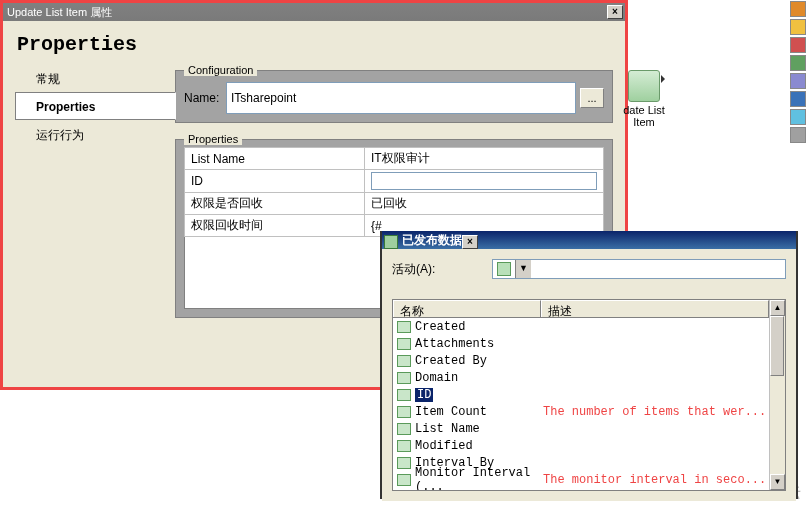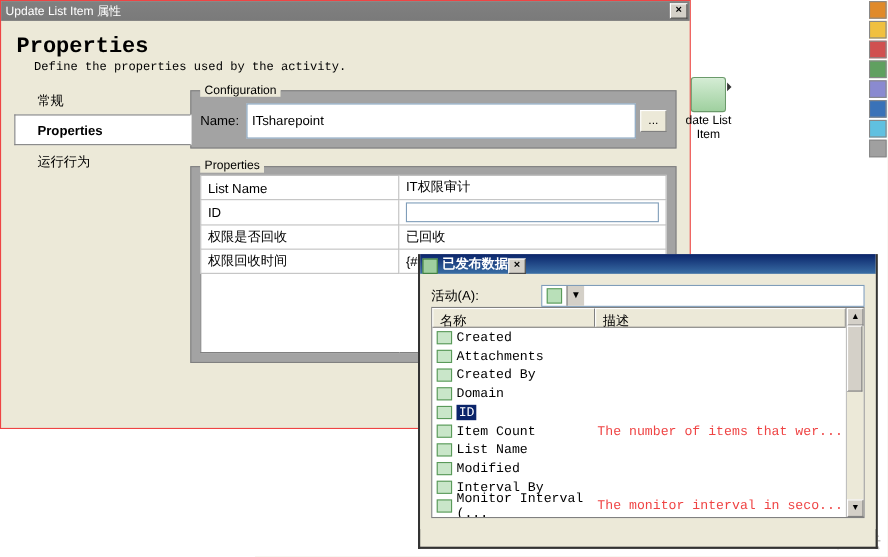--- a/index.html
+++ b/index.html
@@ -1,17 +1,17 @@
 <!DOCTYPE html>
 <html><head>
 <meta charset="utf-8">
 <style>
 * { box-sizing: border-box; margin: 0; padding: 0; }
 body { font-family: "SimSun", "MS Sans Serif", Tahoma, sans-serif; font-size: 12px; background: #fff; width: 807px; height: 506px; position: relative; overflow: hidden; }
-.dlg { position: absolute; background: #ece9d8; border: 1px solid #ef4444; }
+.dlg { position: absolute; background: #ece9d8; border: 3px solid #ef4444; }
 .titlebar { background: linear-gradient(#808080, #7a7a7a); color: #fff; height: 18px; display: flex; align-items: center; padding: 0 2px; font-family: Tahoma, Arial; font-size: 11px; }
 .titlebar .t-text { flex: 1; padding-left: 2px; }
 .closebtn { width: 16px; height: 14px; background: #d4d0c8; border: 1px solid #fff; border-right-color: #404040; border-bottom-color: #404040; text-align: center; line-height: 12px; font-size: 10px; cursor: pointer; font-family: Arial; font-weight: bold; color: #000; }
 #main-dlg { left: 0; top: 0; width: 628px; height: 390px; }
 .main-body { padding: 8px 12px; }
 .main-title { font-family: "Courier New", monospace; font-size: 20px; font-weight: bold; margin: 4px 0 2px 2px; }
 .main-sub { font-family: "Courier New", monospace; font-size: 11px; margin: 0 0 6px 18px; }
 .main-content { display: flex; margin-top: 8px; }
 .tabcol { width: 160px; }
 .tab { height: 28px; padding-left: 20px; line-height: 28px; border: 1px solid transparent; }
@@ -30,21 +30,21 @@
 .proptable .emptyrow td { height: 72px; border: none; }
 .btnrow { text-align: right; margin-top: 6px; }
 .stdbtn { width: 72px; height: 22px; background: #ece9d8; border: 1px solid #404040; border-top-color: #fff; border-left-color: #fff; margin-left: 6px; cursor: pointer; font-size: 12px; }
 #desktop-icon { position: absolute; left: 612px; top: 70px; width: 64px; text-align: center; font-size: 11px; }
 #desktop-icon .dicon { width: 32px; height: 32px; margin: 0 auto 2px auto; background: linear-gradient(#d4ecd4, #9fd09f); border: 1px solid #6a9a6a; border-radius: 3px; position: relative; }
 #desktop-icon .dicon::after { content: ""; position: absolute; right: -10px; top: 4px; border: 4px solid transparent; border-left-color: #333; }
 #pub-dlg { left: 380px; top: 231px; width: 418px; height: 268px; border: 2px solid #333; border-top: none; z-index: 5; }
 .pub-title { background: linear-gradient(#0a246a, #3a6ea5); height: 18px; color: #fff; display: flex; align-items: flex-end; font-size: 12px; padding: 0 2px; font-weight: bold; }
 .pub-title .t-icon { width: 14px; height: 14px; background: #9fcf9f; border: 1px solid #3a7a3a; margin-right: 4px; }
 .pub-body { padding: 10px; background: #ece9d8; }
-.pubrow { display: flex; align-items: center; margin-bottom: 0; }
+.pubrow { display: flex; align-items: center; margin-bottom: 20px; }
 .pubrow label { width: 100px; }
 .combo { flex: 1; display: flex; border: 1px solid #7f9db9; background: #fff; height: 20px; align-items: center; }
 .combo .cicon { width: 14px; height: 14px; background: #b9e0b9; border: 1px solid #5a9a5a; margin: 0 4px; }
 .combo .ctext { flex: 1; font-family: "Courier New", monospace; font-size: 12px; }
 .combo .carrow { width: 16px; height: 18px; background: #d4d0c8; border-left: 1px solid #808080; text-align: center; line-height: 16px; font-size: 9px; }
 .listpanel { border: 1px solid #808080; background: #fff; height: 192px; display: flex; }
 .listmain { flex: 1; overflow: hidden; }
 .listhdr { display: flex; background: #ece9d8; border-bottom: 1px solid #808080; height: 18px; }
 .listhdr div { border-right: 1px solid #808080; border-top: 1px solid #fff; border-left: 1px solid #fff; padding: 2px 6px; font-size: 12px; }
 .listhdr .col1 { width: 148px; }
@@ -68,21 +68,20 @@
 </head>
 <body>
 
 <div class="dlg" id="main-dlg">
   <div class="titlebar">
     <span class="t-text">Update List Item 属性</span>
     <div class="closebtn">×</div>
   </div>
   <div class="main-body">
     <div class="main-title">Properties</div>
-    <div class="main-sub">Define the properties used by the activity.</div>
     <div class="main-content">
       <div class="tabcol">
         <div class="tab">常规</div>
         <div class="tab selected">Properties</div>
         <div class="tab">运行行为</div>
       </div>
       <div class="rightcol">
         <fieldset>
           <legend>Configuration</legend>
           <div class="cfgrow">

